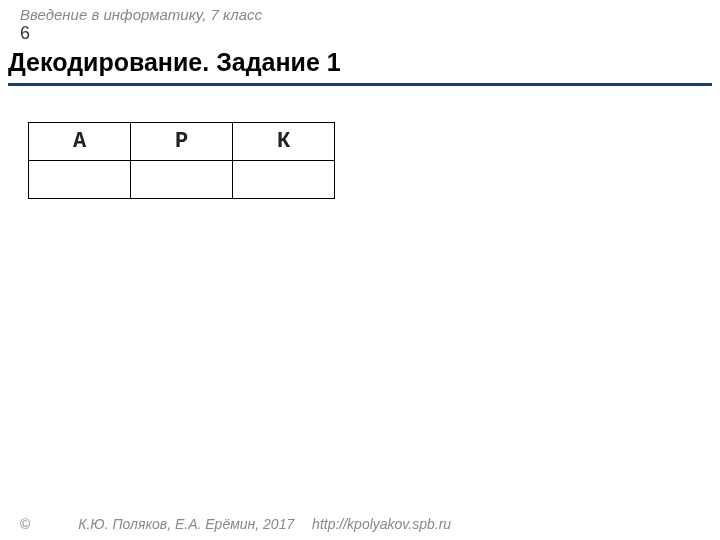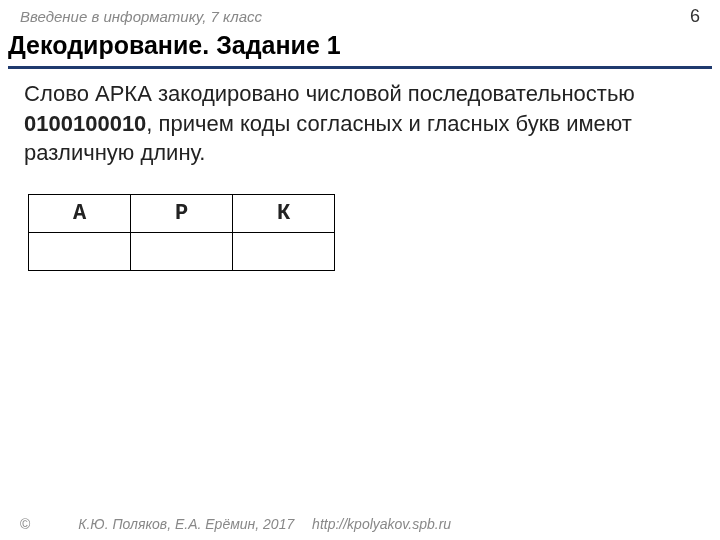--- a/index.html
+++ b/index.html
@@ -7,25 +7,25 @@
       width: 720px;
       height: 540px;
       background: #fff;
       font-family: Arial, Helvetica, sans-serif;
       position: relative;
       overflow: hidden;
     }
     .header-bar {
       display: flex;
       justify-content: space-between;
-      align-items: center;
       padding: 6px 20px 4px 20px;
       color: #888;
       font-style: italic;
       font-size: 15px;
+      flex-direction: column;
     }
     .page-num { font-size: 18px; color: #333; font-style: normal; }
     .title-wrap { padding: 0 8px; }
     .title {
       font-size: 25px;
       font-weight: bold;
       color: #000;
       padding-bottom: 4px;
     }
     .title-underline {
@@ -74,23 +74,20 @@
   <span>Введение в информатику, 7 класс</span>
   <span class="page-num">6</span>
 </div>
 
 <div class="title-wrap">
   <div class="title">Декодирование. Задание 1</div>
   <div class="title-underline"></div>
 </div>
 
 <div class="content">
-  <div>
-    <span>Слово АРКА закодировано числовой последовательностью </span><span class="seq-bold">0100100010</span><span>, причем коды согласных и гласных букв имеют различную длину.</span>
-  </div>
 
   <div class="table-wrap">
     <table>
       <tbody>
           <tr>
         <td>А</td>
         <td>Р</td>
         <td>К</td>
       </tr>
       <tr>

